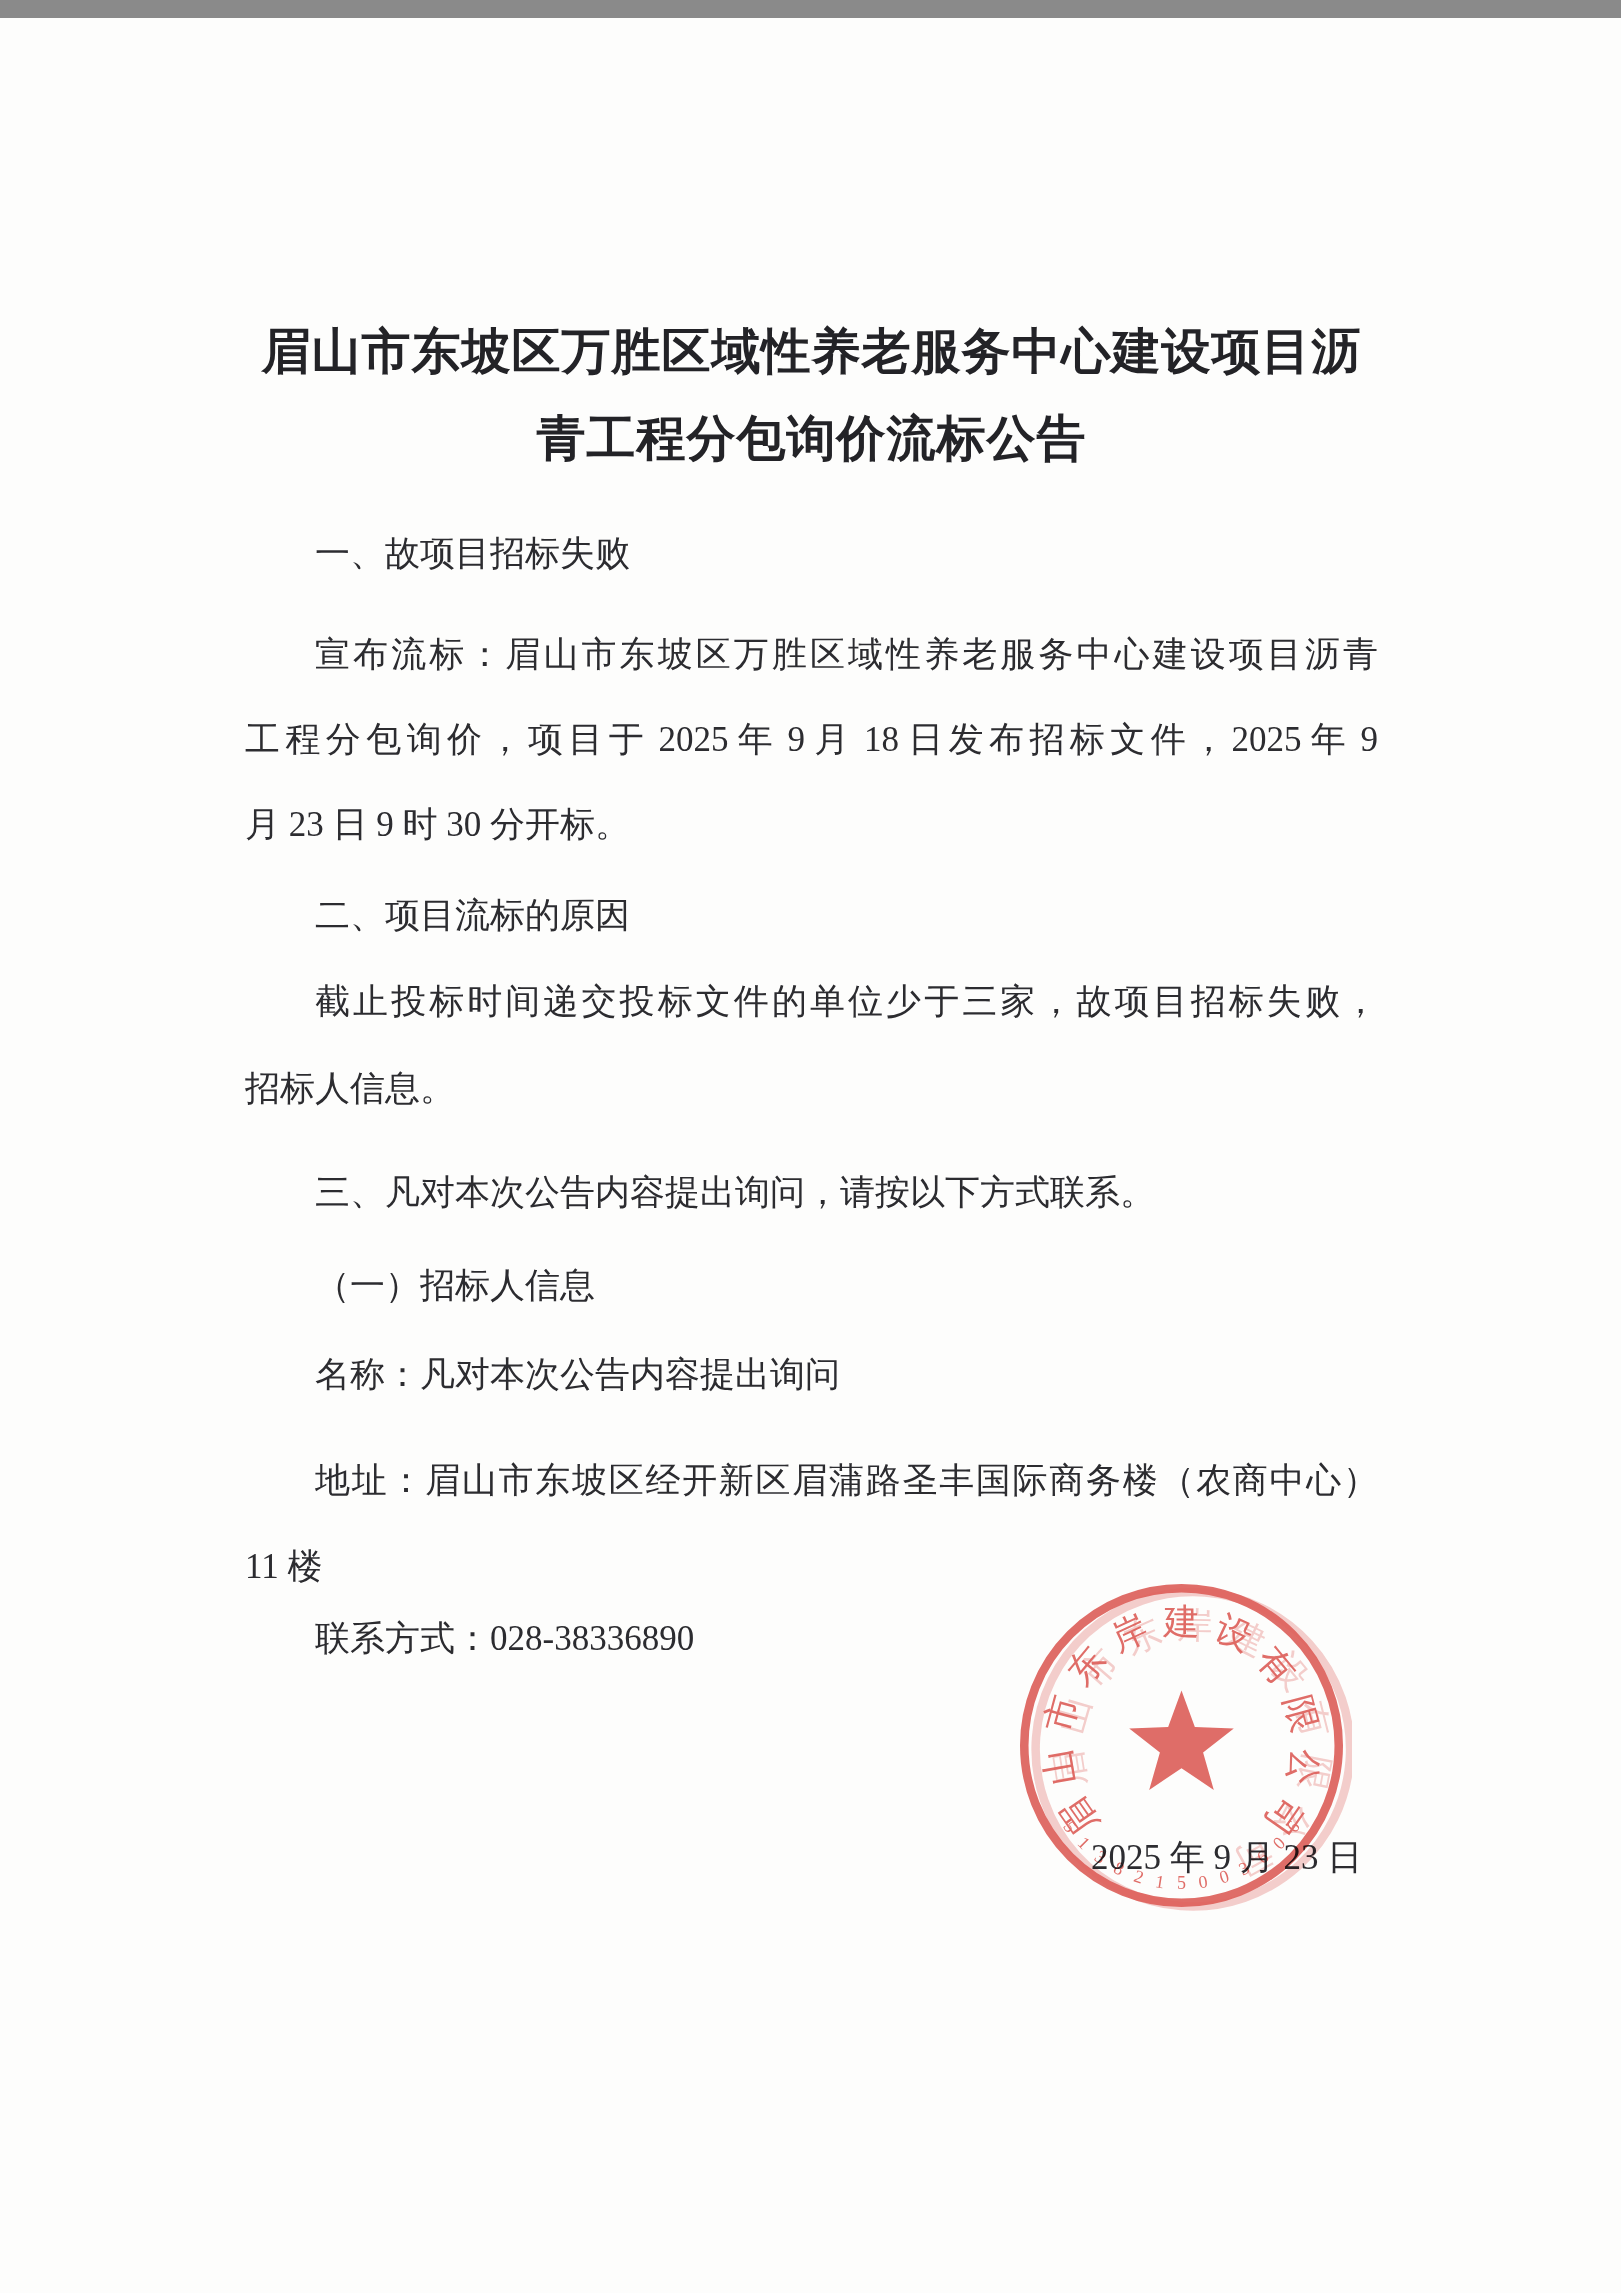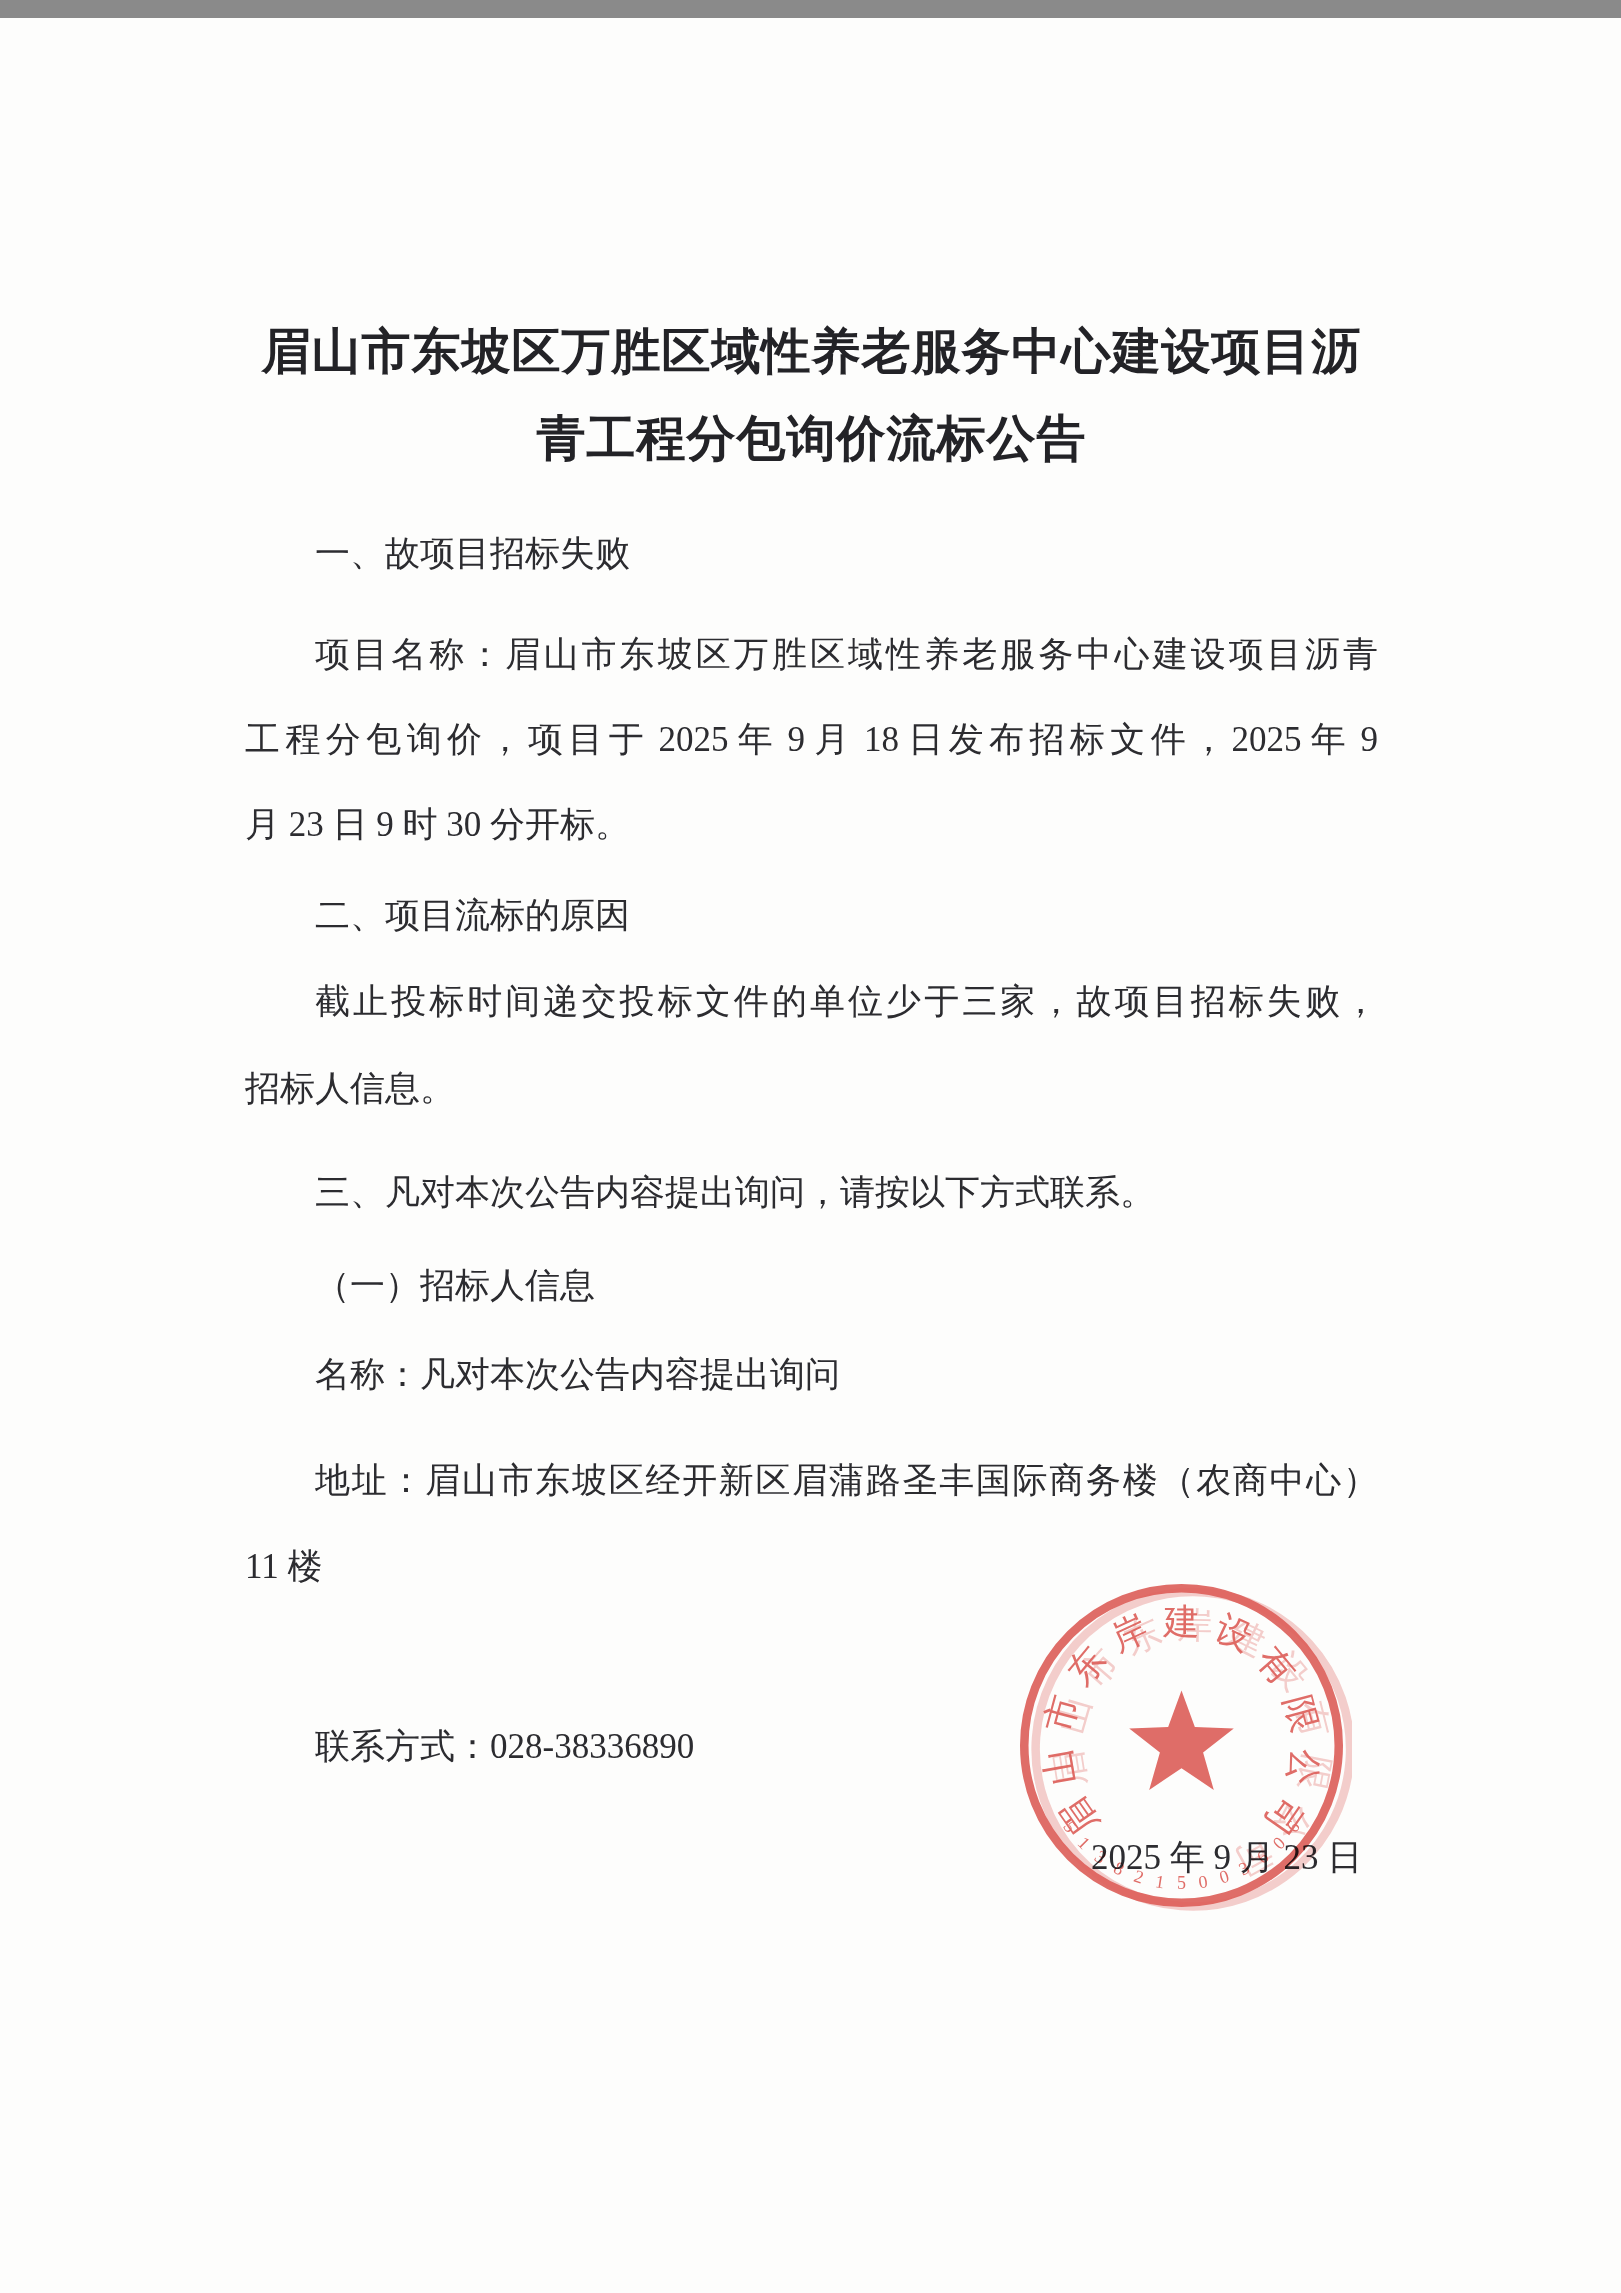--- a/index.html
+++ b/index.html
@@ -45,34 +45,34 @@
 </style>
 </head>
 <body>
 
 <div class="page">
 
   <div class="line title-line" style="top:289px">眉山市东坡区万胜区域性养老服务中心建设项目沥</div>
   <div class="line title-line" style="top:376px">青工程分包询价流标公告</div>
 
   <div class="line indent" style="top:491px">一、故项目招标失败</div>
-  <div class="line indent justify" style="top:592px">项目名称：眉山市东坡区万胜区域性养老服务中心建设项目沥青</div>
+  <div class="line indent justify" style="top:592px">宣布流标：眉山市东坡区万胜区域性养老服务中心建设项目沥青</div>
   <div class="line justify" style="top:677px">工程分包询价，项目于 2025 年 9 月 18 日发布招标文件，2025 年 9</div>
   <div class="line" style="top:762px">月 23 日 9 时 30 分开标。</div>
 
   <div class="line indent" style="top:853px">二、项目流标的原因</div>
   <div class="line indent justify" style="top:939px">截止投标时间递交投标文件的单位少于三家，故项目招标失败，</div>
   <div class="line" style="top:1026px">招标人信息。</div>
 
   <div class="line indent" style="top:1130px">三、凡对本次公告内容提出询问，请按以下方式联系。</div>
   <div class="line indent" style="top:1223px">（一）招标人信息</div>
   <div class="line indent" style="top:1312px">名称：凡对本次公告内容提出询问</div>
   <div class="line indent justify" style="top:1418px">地址：眉山市东坡区经开新区眉蒲路圣丰国际商务楼（农商中心）</div>
   <div class="line" style="top:1504px">11 楼</div>
-  <div class="line indent" style="top:1684px">联系方式：028-38336890</div>
+  <div class="line indent" style="top:1576px">联系方式：028-38336890</div>
 
   <div class="line right date-offset" style="top:1795px">2025 年 9 月 23 日</div>
 
   <svg class="stamp" viewBox="0 0 360 360" aria-hidden="true" style="color: rgb(219, 75, 69);">
     <g class="seal-ghost" transform="translate(12,4) rotate(26 180 180)">
       <circle cx="180" cy="180" r="166" fill="none" stroke="currentColor" stroke-width="9"></circle>
       <g id="seal-company-ghost">
           <g transform="rotate(-125 180 180)">
             <text x="180" y="62" text-anchor="middle" font-size="38" fill="currentColor">眉</text>
           </g>

